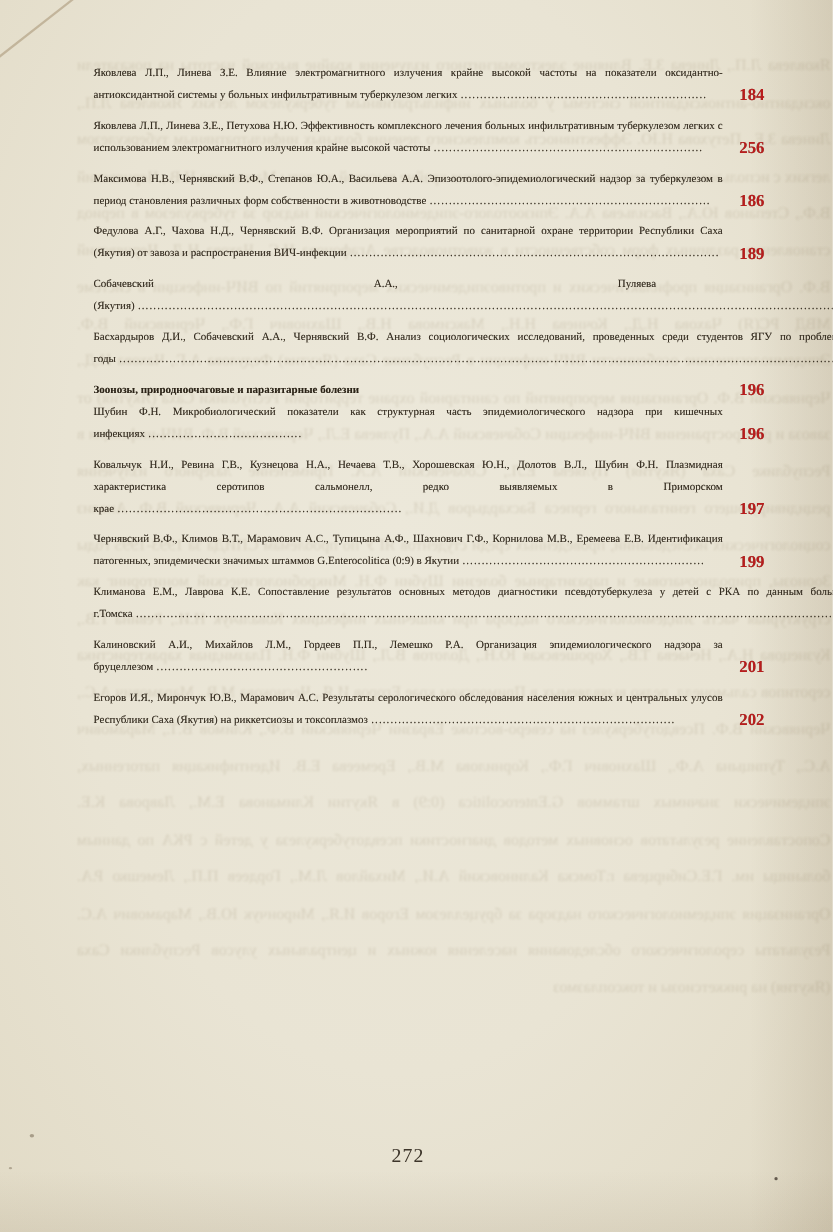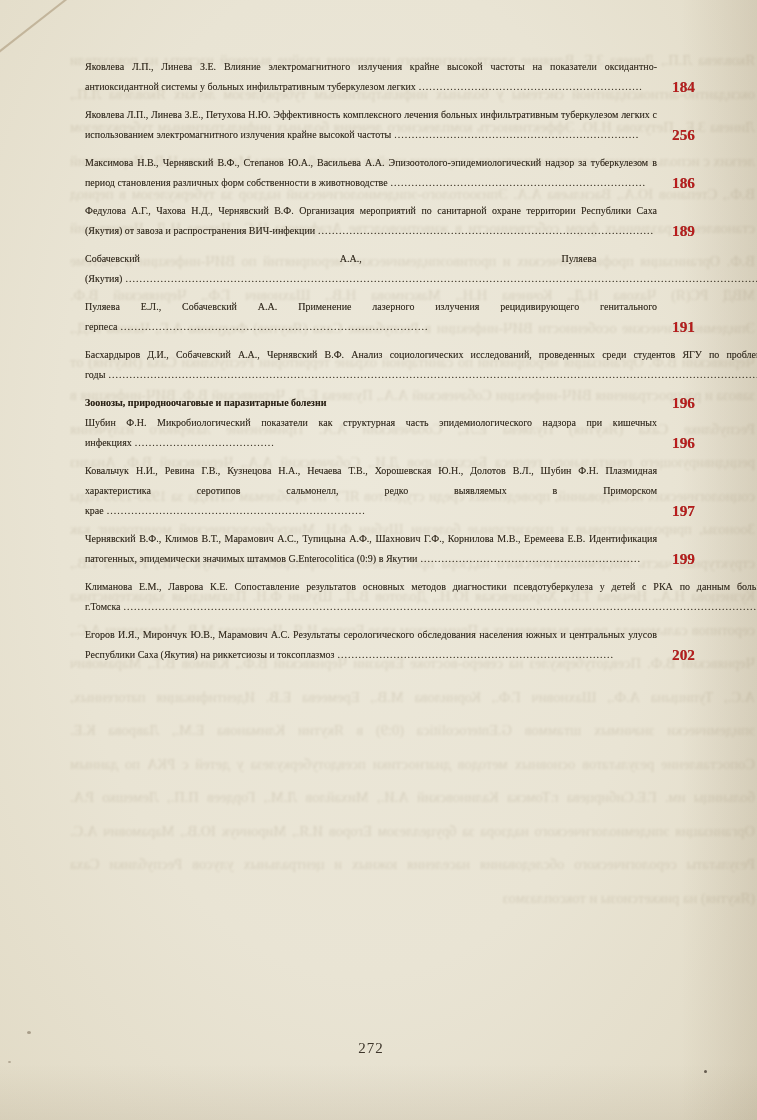--- a/index.html
+++ b/index.html
@@ -85,21 +85,21 @@
     text-align: left;
     font-weight: bold;
     color: #2b2317;
   }
 
   .page-footer {
     position: absolute;
     left: 85px; top: 1040px;
     width: 572px;
     text-align: center;
-    font-size: 15px;
+    font-size: 18px;
     letter-spacing: 1px;
     color: #3d352a;
   }
 </style>
 </head>
 <body>
 
 <div class="bleedthrough">Яковлева Л.П., Линева З.Е. Влияние электромагнитного излучения крайне высокой частоты на показатели оксидантно-антиоксидантной системы у больных инфильтративным туберкулезом легких Яковлева Л.П., Линева З.Е., Петухова Н.Ю. Эффективность комплексного лечения больных инфильтративным туберкулезом легких с использованием электромагнитного излучения крайне высокой частоты Максимова Н.В., Чернявский В.Ф., Степанов Ю.А., Васильева А.А. Эпизоотолого-эпидемиологический надзор за туберкулезом в период становления различных форм собственности в животноводстве Агафонова Н.С., Чахова Н.Д., Чернявский В.Ф. Организация профилактических и противоэпидемических мероприятий по ВИЧ-инфекции в системе МВД РС(Я) Чахова Н.Д., Кочнева Н.Н., Максимова Н.В., Шахнович Г.Ф., Чернявский В.Ф. Эпидемиологические особенности ВИЧ-инфекции в Республике Саха (Якутия) Федулова А.Г., Чахова Н.Д., Чернявский В.Ф. Организация мероприятий по санитарной охране территории Республики Саха (Якутия) от завоза и распространения ВИЧ-инфекции Собачевский А.А., Пуляева Е.Л., Чернявский В.Ф. ВИЧ-инфекция в Республике Саха (Якутия) Пуляева Е.Л., Собачевский А.А. Применение лазерного излучения рецидивирующего генитального герпеса Басхардыров Д.И., Собачевский А.А., Чернявский В.Ф. Анализ социологических исследований, проведенных среди студентов ЯГУ по проблемам СПИДа за 1993-1995 годы Зоонозы, природноочаговые и паразитарные болезни Шубин Ф.Н. Микробиологический мониторинг как структурная часть эпидемиологического надзора при кишечных инфекциях Ковальчук Н.И., Ревина Г.В., Кузнецова Н.А., Нечаева Т.В., Хорошевская Ю.Н., Долотов В.Л., Шубин Ф.Н. Плазмидная характеристика серотипов сальмонелл, редко выявляемых в Приморском крае Егоров И.Я., Чеснокова М.В., Марамович А.С., Чернявский В.Ф. Псевдотуберкулез на северо-востоке Евразии Чернявский В.Ф., Климов В.Т., Марамович А.С., Тупицына А.Ф., Шахнович Г.Ф., Корнилова М.В., Еремеева Е.В. Идентификация патогенных, эпидемически значимых штаммов G.Enterocolitica (0:9) в Якутии Климанова Е.М., Лаврова К.Е. Сопоставление результатов основных методов диагностики псевдотуберкулеза у детей с РКА по данным больницы им. Г.Е.Сибирцева г.Томска Калиновский А.И., Михайлов Л.М., Гордеев П.П., Лемешко Р.А. Организация эпидемиологического надзора за бруцеллезом Егоров И.Я., Мирончук Ю.В., Марамович А.С. Результаты серологического обследования населения южных и центральных улусов Республики Саха (Якутия) на риккетсиозы и токсоплазмоз</div>
 <div class="crease"></div>
 <div class="speck speck-a"></div>
@@ -128,24 +128,20 @@
   <div class="toc-row">
     <p class="entry-body"><span>Федулова А.Г., Чахова Н.Д., Чернявский В.Ф. Организация мероприятий по санитарной охране территории Республики Саха (Якутия) от завоза и распространения ВИЧ-инфекции</span><span class="dots">................................................................................................</span></p>
     <span class="page-num">189</span>
   </div>
 
   <div class="toc-row">
     <p class="entry-body"><span>Собачевский А.А., Пуляева Е.Л., Чернявский В.Ф. ВИЧ-инфекция в Республике Саха (Якутия)</span><span class="dots">........................................................................................................................................................................................................................................................................................................................................................................................................................................................................................................................................................................................................................</span></p>
 
   </div>
 
-  <div class="toc-row">
-    <p class="entry-body"><span>Пуляева Е.Л., Собачевский А.А. Применение лазерного излучения рецидивирующего генитального герпеса</span><span class="dots">........................................................................................</span></p>
-    <span class="page-num">191</span>
-  </div>
 
   <div class="toc-row">
     <p class="entry-body"><span>Басхардыров Д.И., Собачевский А.А., Чернявский В.Ф. Анализ социологических исследований, проведенных среди студентов ЯГУ по проблемам СПИДа за 1993-1995 годы</span><span class="dots">............................................................................................................................................................................................................................</span></p>
 
   </div>
 
   <div class="toc-row heading-row">
     <p class="entry-body">Зоонозы, природноочаговые и паразитарные болезни</p>
     <span class="page-num">196</span>
   </div>
@@ -164,20 +160,24 @@
   <div class="toc-row">
     <p class="entry-body"><span>Чернявский В.Ф., Климов В.Т., Марамович А.С., Тупицына А.Ф., Шахнович Г.Ф., Корнилова М.В., Еремеева Е.В. Идентификация патогенных, эпидемически значимых штаммов G.Enterocolitica (0:9) в Якутии</span><span class="dots">...............................................................</span></p>
     <span class="page-num">199</span>
   </div>
 
   <div class="toc-row">
     <p class="entry-body"><span>Климанова Е.М., Лаврова К.Е. Сопоставление результатов основных методов диагностики псевдотуберкулеза у детей с РКА по данным больницы им. Г.Е.Сибирцева г.Томска</span><span class="dots">.....................................................................................................................................................................................................................</span></p>
 
   </div>
 
+  <div class="toc-row">
+    <p class="entry-body"><span>Калиновский А.И., Михайлов Л.М., Гордеев П.П., Лемешко Р.А. Организация эпидемиологического надзора за бруцеллезом</span><span class="dots">.......................................................</span></p>
+    <span class="page-num">201</span>
+  </div>
 
   <div class="toc-row">
     <p class="entry-body"><span>Егоров И.Я., Мирончук Ю.В., Марамович А.С. Результаты серологического обследования населения южных и центральных улусов Республики Саха (Якутия) на риккетсиозы и токсоплазмоз</span><span class="dots">...............................................................................</span></p>
     <span class="page-num">202</span>
   </div>
 
 </div>
 
 <div class="page-footer">272</div>
 

